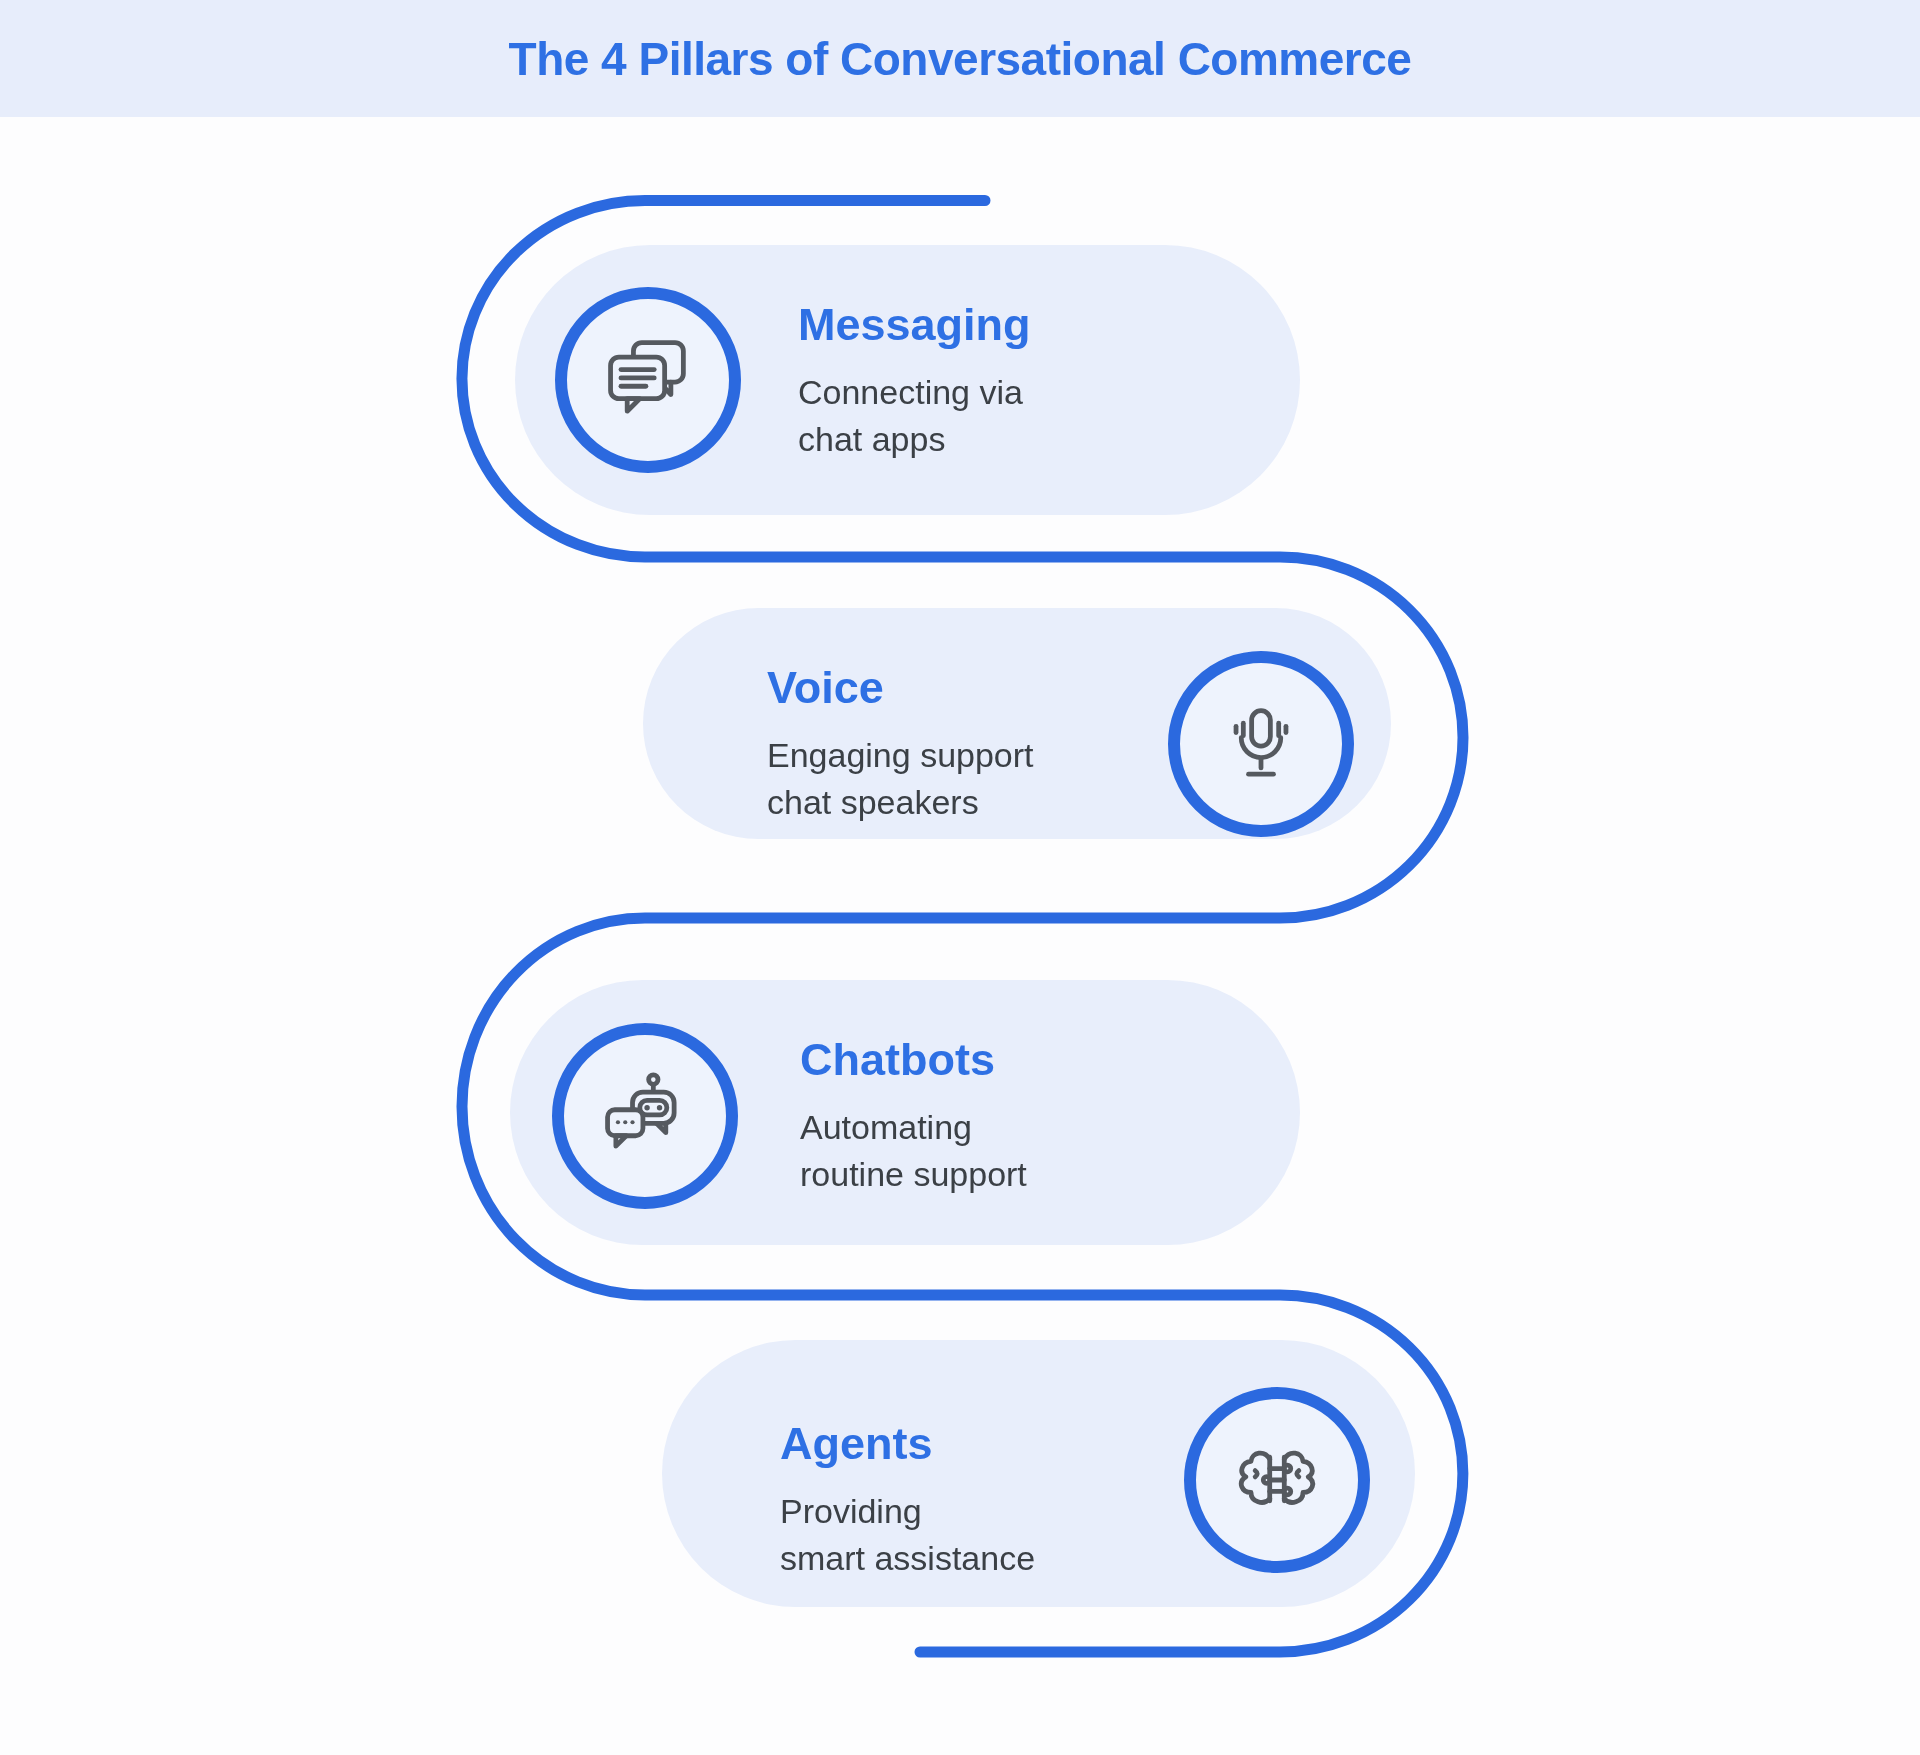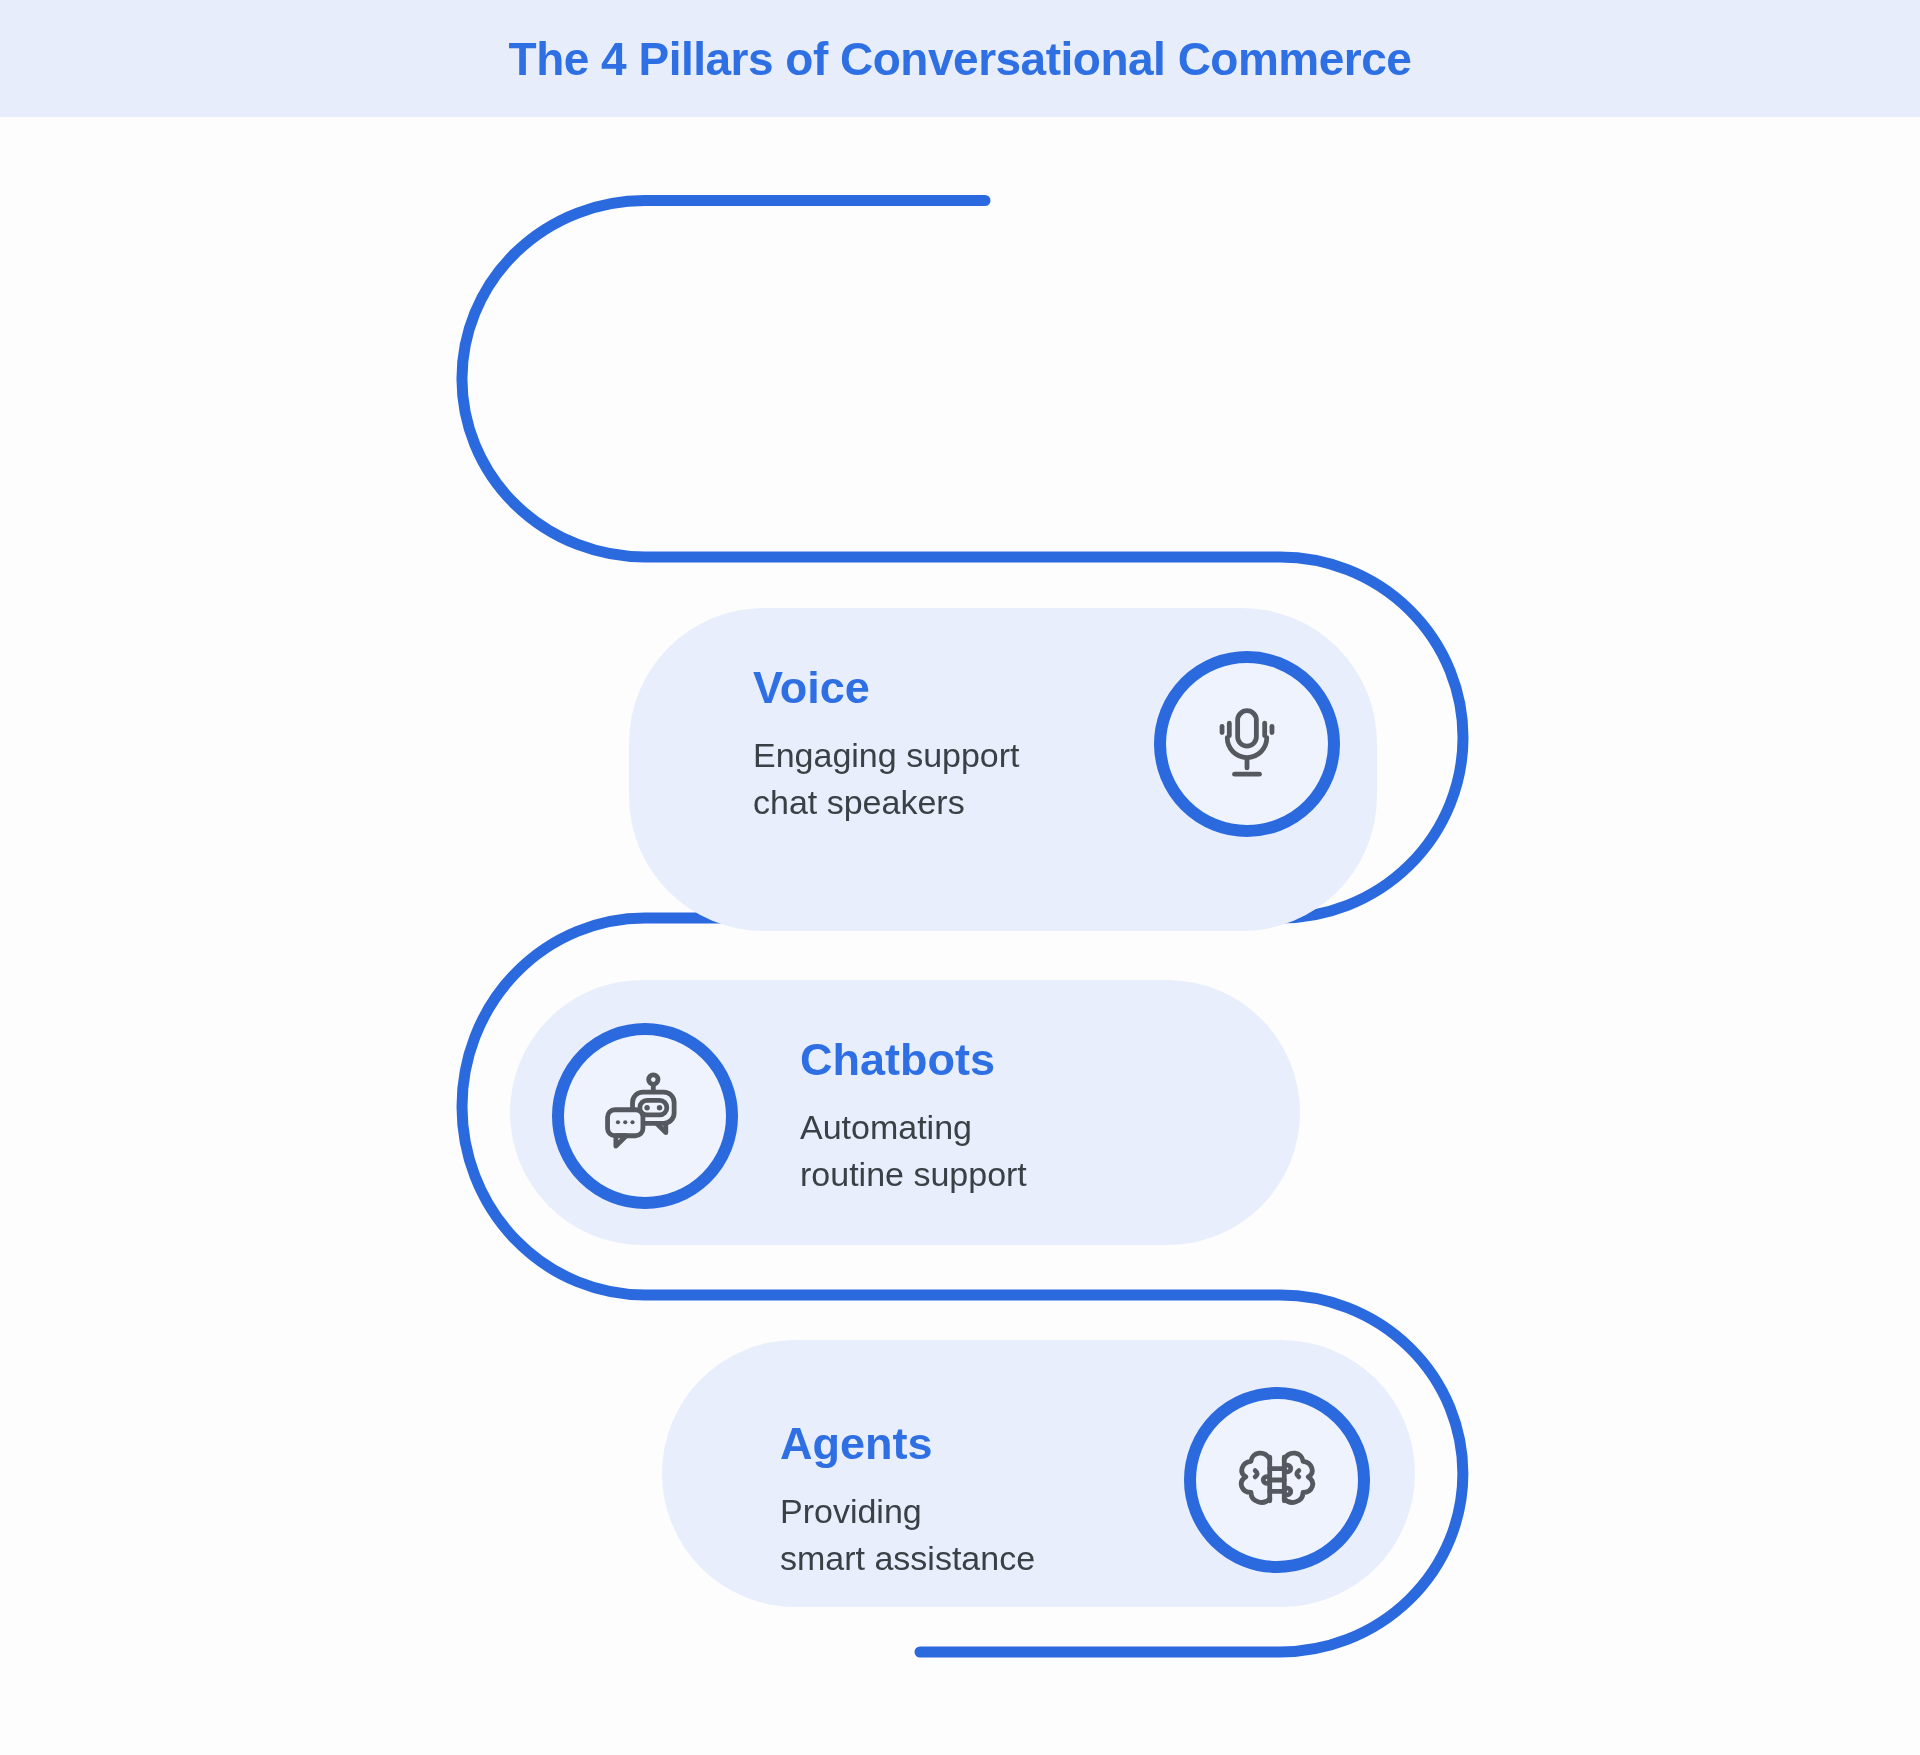--- a/index.html
+++ b/index.html
@@ -28,21 +28,21 @@
     stroke:var(--accent-blue,#2b69df);
     stroke-width:11;
     stroke-linecap:round;
   }
   .card{
     position:absolute;
     background:var(--card-bg,#e8eefb);
     border-radius:135px;
   }
   .card-1{left:515px;top:245px;width:785px;height:270px;}
-  .card-2{left:629px;top:608px;width:748px;height:323px;}
+  .card-2{left:643px;top:608px;width:748px;height:231px;}
   .card-3{left:510px;top:980px;width:790px;height:265px;}
   .card-4{left:662px;top:1340px;width:753px;height:267px;}
   .icon-circle{
     position:absolute;
     width:186px;height:186px;border-radius:50%;
     box-sizing:border-box;
     border:12px solid var(--accent-blue,#2b69df);
     background:var(--circle-bg,#eef3fd);
     display:flex;align-items:center;justify-content:center;
   }
@@ -86,20 +86,39 @@
       A 183 188.5 0 0 0 645 1295
       L 1280 1295
       A 183 178.5 0 0 1 1280 1652
       L 920 1652"></path>
   </svg>
 
   <header class="band">
     <h1>The 4 Pillars of Conversational Commerce</h1>
   </header>
 
+  <section class="card card-1">
+    <div class="icon-circle">
+      <svg viewBox="0 0 100 100" aria-hidden="true">
+        <g class="ic">
+          <rect x="36" y="14" width="48" height="38" rx="8"></rect>
+          <path d="M72 52 V64 L61 52"></path>
+          <rect class="ic-bg" x="14" y="28" width="52" height="40" rx="8"></rect>
+          <path class="ic-bg" d="M30 68 V80 L42 68 Z"></path>
+          <path d="M24 40 H56"></path>
+          <path d="M24 48 H56"></path>
+          <path d="M24 56 H48"></path>
+        </g>
+      </svg>
+    </div>
+    <div class="txt">
+      <h2>Messaging</h2>
+      <p><span>Connecting via</span><br><span>chat apps</span></p>
+    </div>
+  </section>
 
   <section class="card card-2">
     <div class="txt">
       <h2>Voice</h2>
       <p><span>Engaging support</span><br><span>chat speakers</span></p>
     </div>
     <div class="icon-circle">
       <svg viewBox="0 0 100 100" aria-hidden="true">
         <g class="ic">
           <rect x="41" y="18" width="18" height="34" rx="9"></rect>

